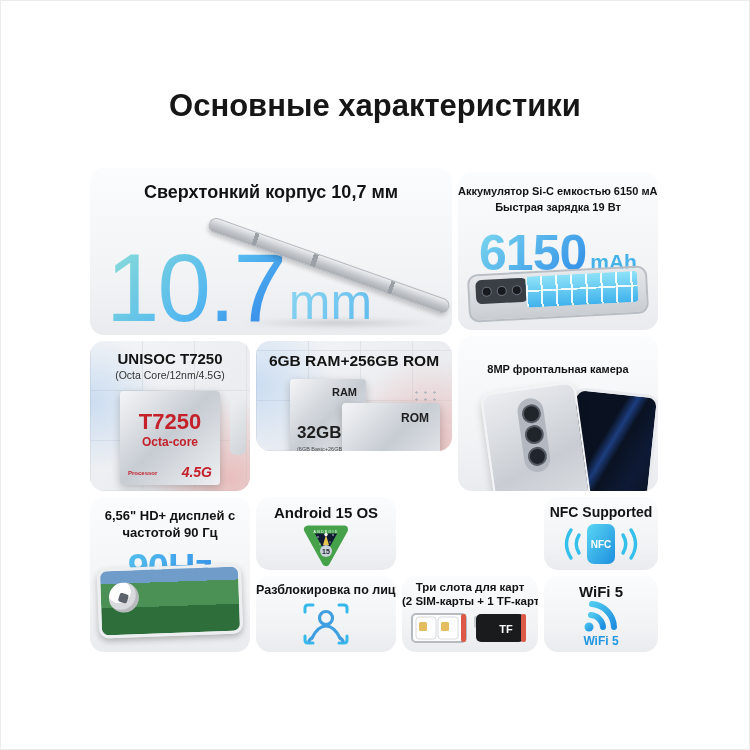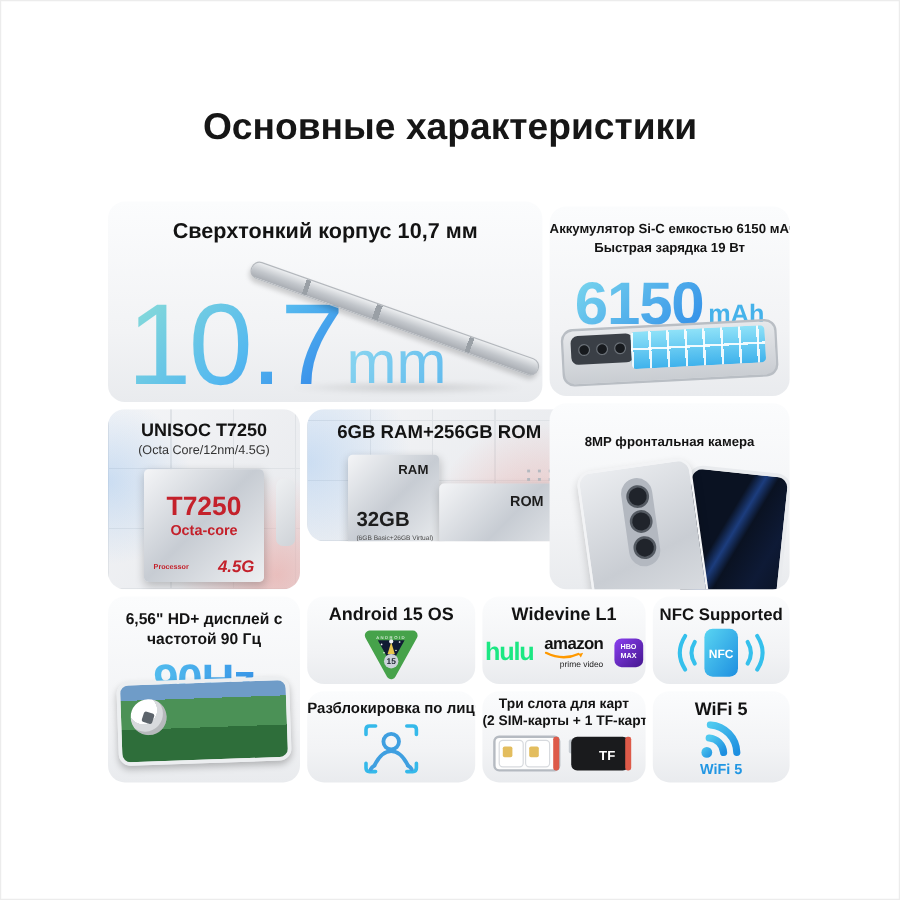--- a/index.html
+++ b/index.html
@@ -115,21 +115,21 @@
     <div class="hd" style="top:28px;font-size:10.5px;font-weight:400;color:#333;">(Octa Core/12nm/4.5G)</div>
     <div class="chip" style="left:50%;transform:translateX(-50%);top:50px;width:100px;height:94px;">
       <div class="red" style="position:absolute;top:18px;width:100%;text-align:center;font-size:22px;font-weight:700;color:#c4212b;">T7250</div>
       <div class="red" style="position:absolute;top:44px;width:100%;text-align:center;font-size:12px;font-weight:700;color:#c4212b;">Octa-core</div>
       <div style="position:absolute;left:8px;bottom:9px;font-size:6px;font-weight:700;color:#c4212b;">Processor</div>
       <div style="position:absolute;right:8px;bottom:5px;font-size:14px;font-weight:700;color:#c4212b;font-style:italic;">4.5G</div>
     </div>
     <div style="position:absolute;right:4px;top:58px;width:16px;height:56px;border-radius:6px;background:linear-gradient(135deg,#eef0f2,#cfd3d8);"></div>
   </div>
 
-  <div class="tile mosaic" style="left:256px;top:341px;width:196px;height:110px;padding-left:24px;">
+  <div class="tile mosaic" style="left:256px;top:341px;width:196px;height:110px;">
     <div class="hd" style="top:11px;font-size:15.5px;">6GB RAM+256GB ROM</div>
     <div style="position:absolute;right:14px;top:48px;width:26px;height:18px;background:radial-gradient(circle,#b4b9c0 1.2px,transparent 1.4px);background-size:9px 7px;"></div>
     <div class="chip" style="left:34px;top:38px;width:76px;height:84px;">
       <div style="position:absolute;top:7px;right:9px;font-size:11px;font-weight:700;color:#1d1d1d;">RAM</div>
       <div style="position:absolute;left:7px;bottom:20px;font-size:17px;font-weight:700;color:#1d1d1d;">32GB</div>
       <div style="position:absolute;left:7px;bottom:11px;font-size:5.5px;color:#4a4a4a;">(6GB Basic+26GB Virtual)</div>
     </div>
     <div class="chip" style="right:12px;top:62px;width:98px;height:84px;">
       <div style="position:absolute;top:8px;right:11px;font-size:12px;font-weight:700;color:#1d1d1d;">ROM</div>
       <div style="position:absolute;left:9px;bottom:7px;font-size:20px;font-weight:700;color:#1d1d1d;">256GB</div>
@@ -168,38 +168,20 @@
           <circle cx="40" cy="44" r="1.2" fill="#fff"></circle>
         <path d="M52 26 l6 20 h-12 z" fill="#e8c64d"></path>
         <circle cx="52" cy="25" r="3.5" fill="#f2f4f6"></circle>
         <text x="52" y="21" text-anchor="middle" font-size="7" letter-spacing="2.5" fill="#fff" font-family="Liberation Sans, sans-serif">ANDROID</text>
         <circle cx="52" cy="58" r="12" fill="#ccd2da"></circle>
         <text x="52" y="63" text-anchor="middle" font-size="14" font-weight="bold" fill="#1c2430" font-family="Liberation Sans, sans-serif">15</text>
       </svg>
     </div>
   </div>
 
-  <div class="tile" style="left:402px;top:497px;width:136px;height:73px;">
-    <div class="hd" style="top:7px;font-size:15px;">Widevine L1</div>
-    <div class="logos">
-      <span class="hulu">hulu</span>
-      <span class="amz">
-        <span class="amz-t">amazon</span>
-        <svg width="34" height="7" viewBox="0 0 34 7">
-          <path d="M1 1 Q15 8 28 2" stroke="#ff9900" stroke-width="2" fill="none" stroke-linecap="round"></path>
-          <path d="M28 2 l4 -1 l-2 4 z" fill="#ff9900"></path>
-        </svg>
-        <span class="amz-sub">prime video</span>
-      </span>
-      <span class="hbo">
-        <span>HBO</span>
-        <span>MAX</span>
-      </span>
-    </div>
-  </div>
 
   <div class="tile" style="left:544px;top:497px;width:114px;height:73px;">
     <div class="hd" style="top:7px;font-size:14px;">NFC Supported</div>
     <div class="icon-wrap" style="bottom:5px;">
       <svg width="88" height="42" viewBox="0 0 88 42">
         <defs>
             <linearGradient id="nfcGrad" x1="0" y1="0" x2="1" y2="1">
           <stop offset="0" stop-color="#59d5f2"></stop>
               <stop offset="1" stop-color="#1e8fe0"></stop>
         </linearGradient>

